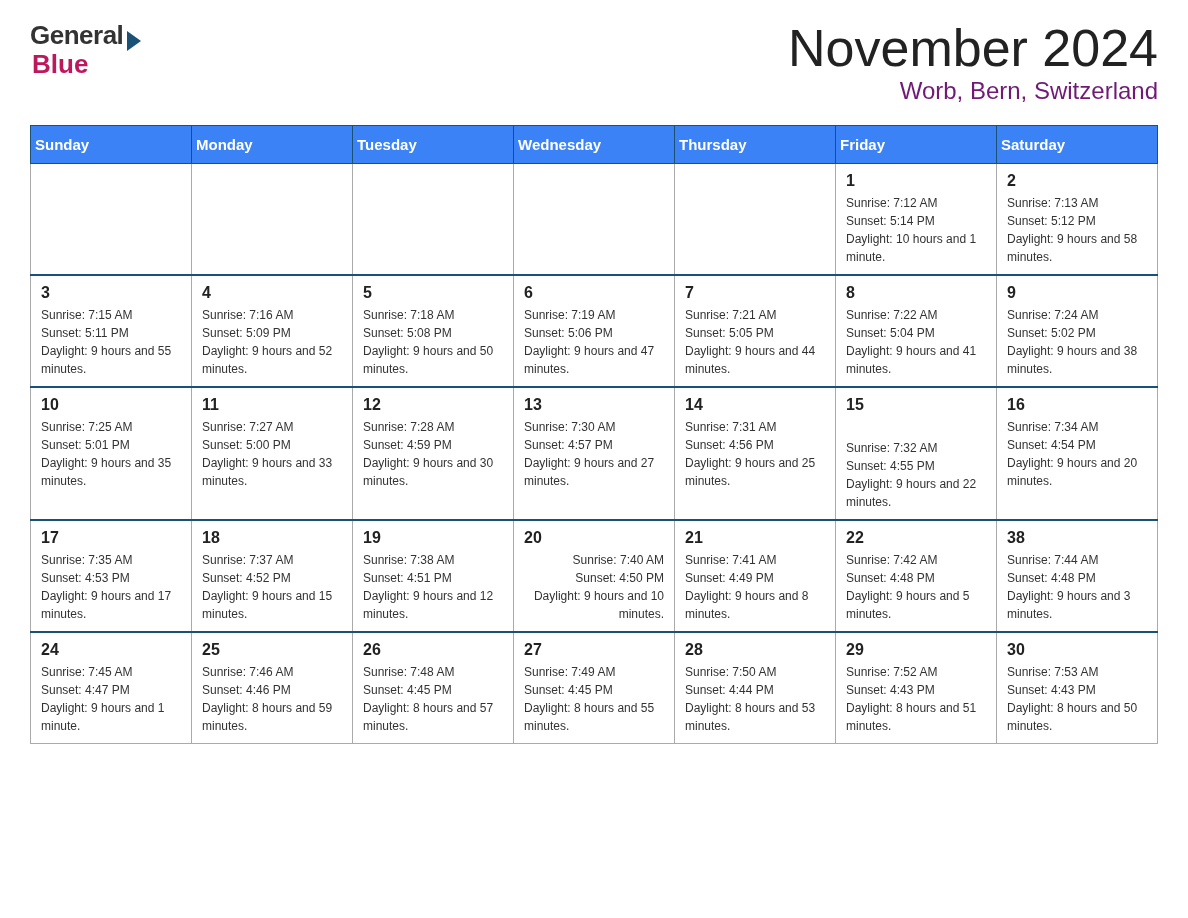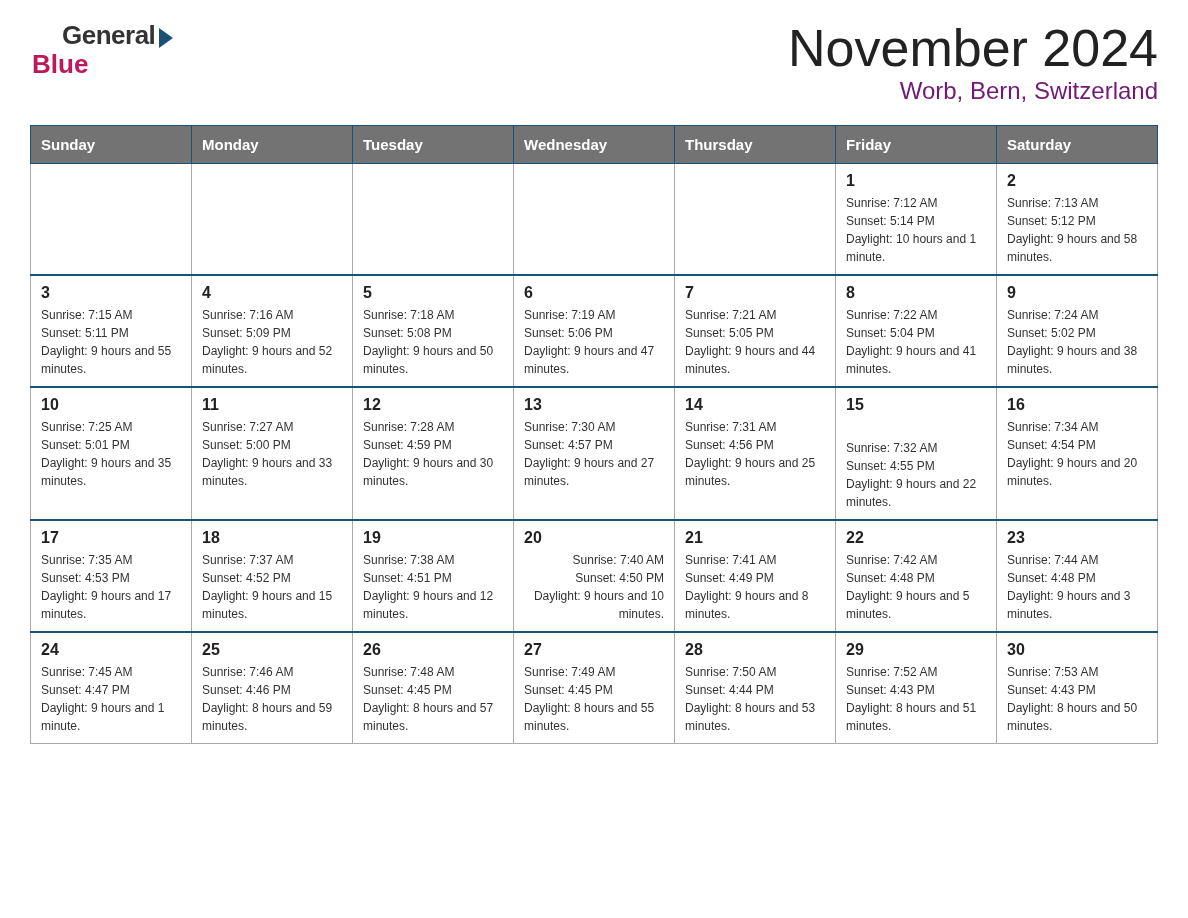--- a/index.html
+++ b/index.html
@@ -17,22 +17,21 @@
       align-items: flex-start;
       margin-bottom: 20px;
     }
     .logo {
       display: flex;
       flex-direction: column;
       align-items: flex-start;
     }
     .logo-top {
       display: flex;
-      align-items: center;
-      margin-left: 32px;
+      align-items: flex-end;
     }
     .logo-general {
       font-size: 26px;
       font-weight: bold;
       color: #333;
       letter-spacing: -0.5px;
     }
     .logo-arrow {
       width: 0;
       height: 0;
@@ -62,25 +61,25 @@
       font-size: 24px;
       color: #701a75;
       font-weight: normal;
     }
     .calendar {
       width: 100%;
       border-collapse: collapse;
       border: 1px solid #999;
     }
     .calendar th {
-      background: #737373;
+      background: #3b82f6;
       color: #fff;
       font-size: 15px;
       font-weight: bold;
-      padding: 10px 10px;
+      padding: 10px 4px;
       text-align: left;
       border: 1px solid #1a5276;
     }
     .calendar td {
       vertical-align: top;
       border: 1px solid #aaa;
       padding: 8px 10px;
       width: calc(100% / 7);
       min-height: 110px;
       height: 110px;
@@ -273,21 +272,21 @@
 Sunset: 4:49 PM
 Daylight: 9 hours and 8 minutes.</div>
         </td>
         <td>
           <span class="day-num">22</span>
           <div class="cell-info" style="white-space: pre-line;">Sunrise: 7:42 AM
 Sunset: 4:48 PM
 Daylight: 9 hours and 5 minutes.</div>
         </td>
         <td>
-          <span class="day-num">23</span>
+          <span class="day-num">38</span>
           <div class="cell-info" style="white-space: pre-line;">Sunrise: 7:44 AM
 Sunset: 4:48 PM
 Daylight: 9 hours and 3 minutes.</div>
         </td>
       </tr>
       <tr class="row-divider">
         <td>
           <span class="day-num">24</span>
           <div class="cell-info" style="white-space: pre-line;">Sunrise: 7:45 AM
 Sunset: 4:47 PM

